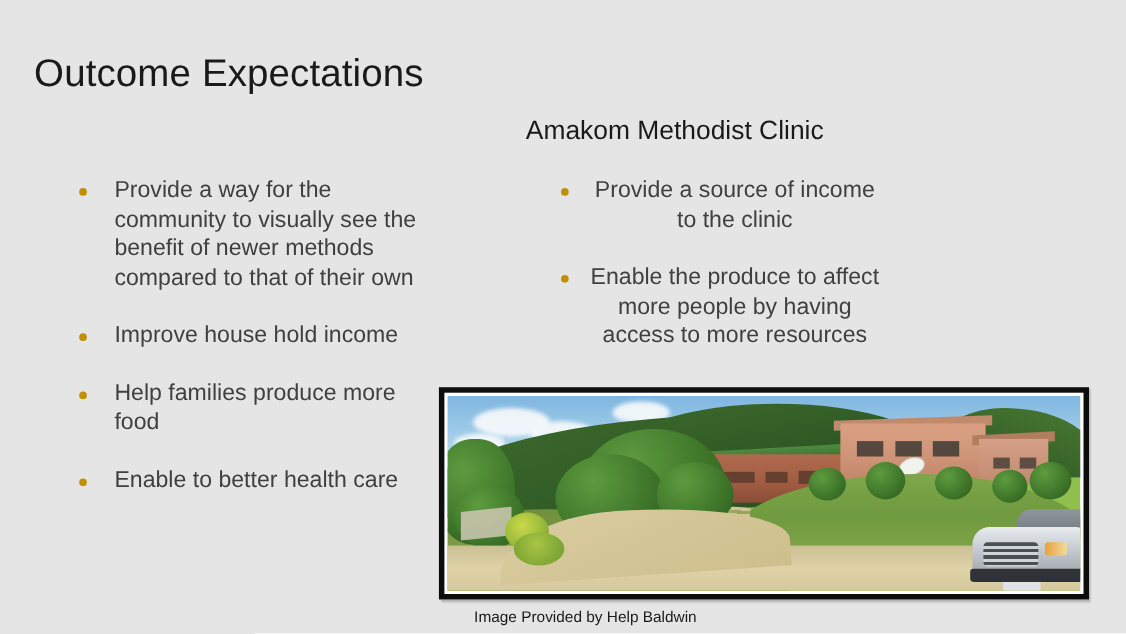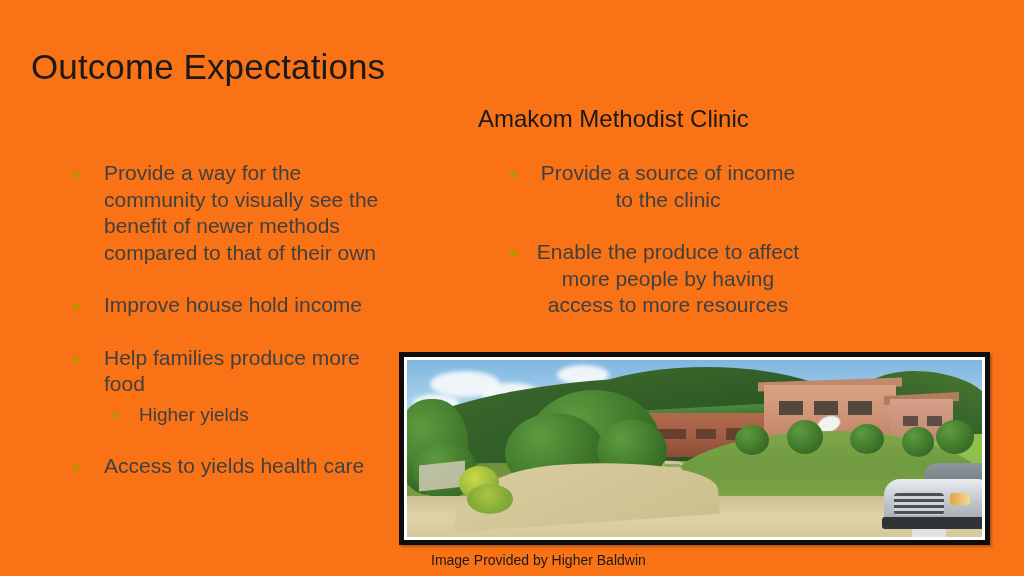--- a/index.html
+++ b/index.html
@@ -12,21 +12,21 @@
     height: 576px;
     position: relative;
     overflow: hidden;
     font-family: "Liberation Sans", sans-serif;
     color: #404040;
   }
 
   .slide {
     position: absolute;
     inset: 0;
-    background: #f97316;
+    background: #e5e5e5;
   }
 
   
   .slide-title {
     position: absolute;
     left: 31px;
     top: 48px;
     font-size: 35px;
     font-weight: 400;
     color: #1a1a1a;
@@ -453,28 +453,23 @@
 
   <ul class="bullets bullets-left">
     <li class="bullet">
       <span>Provide a way for the community to visually see the benefit of newer methods compared to that of their own</span>
     </li>
     <li class="bullet">
       <span>Improve house hold income</span>
     </li>
     <li class="bullet">
       <span>Help families produce more food</span>
-      <ul class="subbullets">
-        <li class="bullet-sub">
-          <span>Higher yields</span>
-        </li>
-      </ul>
     </li>
     <li class="bullet">
-      <span>Access to yields health care</span>
+      <span>Enable to better health care</span>
     </li>
   </ul>
 
   <div class="col-heading heading-right">Amakom Methodist Clinic</div>
 
   <ul class="bullets bullets-right">
     <li class="bullet">
       <span>Provide a source of income to the clinic</span>
     </li>
     <li class="bullet">
@@ -548,15 +543,15 @@
         <div class="truck-body"></div>
         <div class="truck-grille"></div>
         <div class="truck-light"></div>
         <div class="truck-bumper"></div>
         <div class="truck-plate"></div>
       </div>
 
     </div>
   </div>
 
-  <div class="caption">Image Provided by Higher Baldwin</div>
+  <div class="caption">Image Provided by Help Baldwin</div>
 
 </div>
 
 </body></html>

